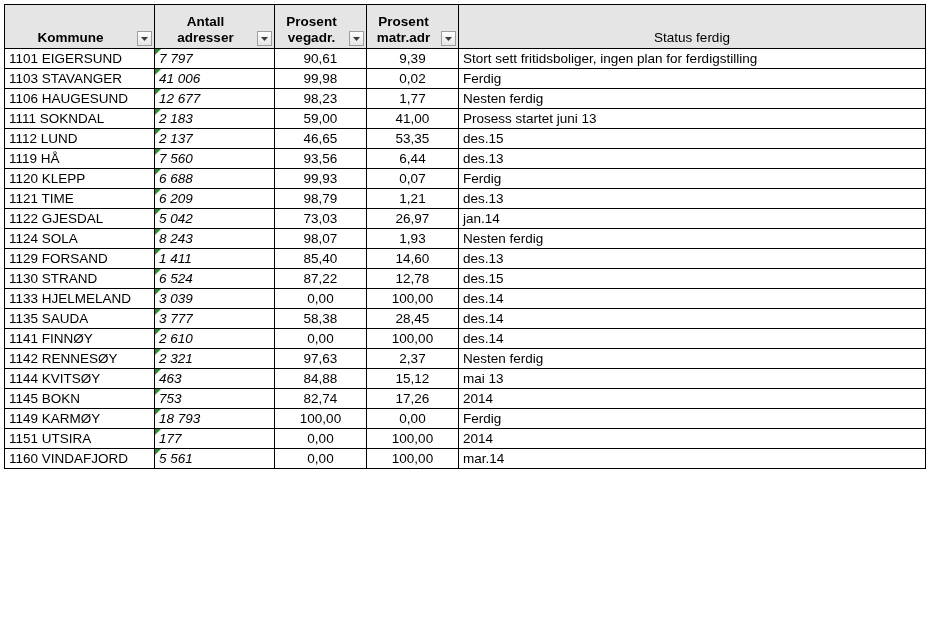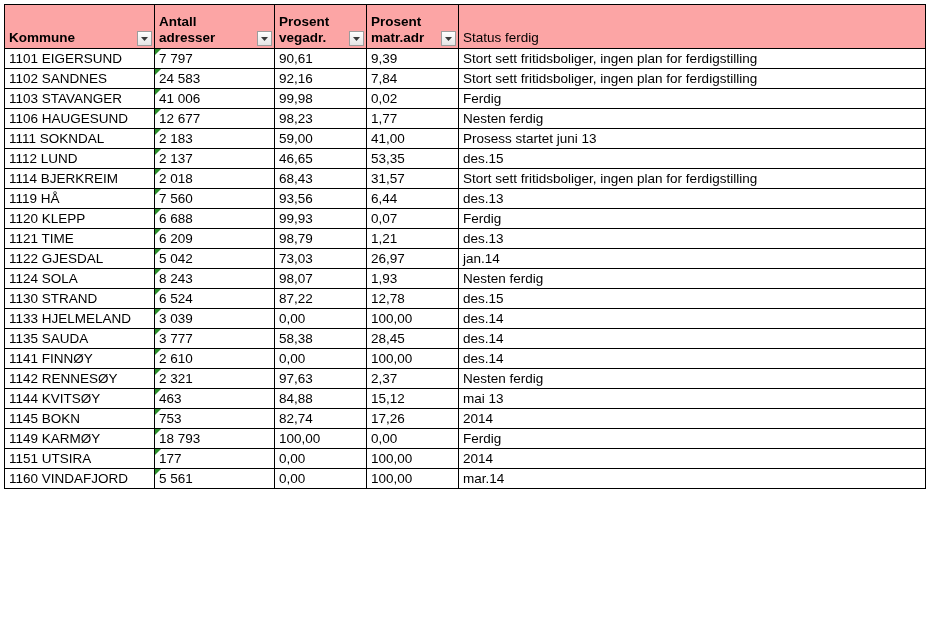--- a/index.html
+++ b/index.html
@@ -20,36 +20,36 @@
     padding: 2px 4px 2px 4px;
     height: 20px;
     border: 1px solid #000;
     border-top: none;
     vertical-align: bottom;
     box-sizing: border-box;
     white-space: nowrap;
     overflow: hidden;
   }
   thead th {
-    background: #fca5a5;
+    background: #e5e5e5;
     font-weight: bold;
-    text-align: left;
+    text-align: center;
     border-top: 1px solid #000;
     height: 44px;
     vertical-align: bottom;
     position: relative;
   }
   
   .col-kommune   { width: 150px; }
   .col-antall    { width: 120px; }
   .col-vegadr    { width: 92px; }
   .col-matradr   { width: 92px; }
   .col-status    { width: auto; }
 
-  td.num { text-align: left; }
+  td.num { text-align: center; }
   td.txt { text-align: left; }
 
   
   .hdr-label {
     display: inline-block;
     white-space: normal;
     line-height: 1.18;
     padding-right: 18px;
   }
   .nofilter .hdr-label { padding-right: 0; }
@@ -67,20 +67,21 @@
     align-items: center;
     justify-content: center;
     box-sizing: border-box;
     cursor: pointer;
   }
   .filter-btn svg { display:block; }
 
   
   .ind {
     position: relative;
+    font-style: italic;
   }
   .ind::before {
     content: "";
     position: absolute;
     left: 0;
     top: 0;
     width: 0;
     height: 0;
     border-top: 6px solid #2a8f2a;
     border-right: 6px solid transparent;
@@ -138,27 +139,20 @@
   </thead>
   <tbody id="tbody">
       <tr>
         <td class="txt">1101 EIGERSUND</td>
         <td class="txt ind">7 797</td>
         <td class="num">90,61</td>
         <td class="num">9,39</td>
         <td class="txt">Stort sett fritidsboliger, ingen plan for ferdigstilling</td>
       </tr>
       <tr>
-        <td class="txt">1102 SANDNES</td>
-        <td class="txt ind">24 583</td>
-        <td class="num">92,16</td>
-        <td class="num">7,84</td>
-        <td class="txt">Stort sett fritidsboliger, ingen plan for ferdigstilling</td>
-      </tr>
-      <tr>
         <td class="txt">1103 STAVANGER</td>
         <td class="txt ind">41 006</td>
         <td class="num">99,98</td>
         <td class="num">0,02</td>
         <td class="txt">Ferdig</td>
       </tr>
       <tr>
         <td class="txt">1106 HAUGESUND</td>
         <td class="txt ind">12 677</td>
         <td class="num">98,23</td>
@@ -173,27 +167,20 @@
         <td class="txt">Prosess startet juni 13</td>
       </tr>
       <tr>
         <td class="txt">1112 LUND</td>
         <td class="txt ind">2 137</td>
         <td class="num">46,65</td>
         <td class="num">53,35</td>
         <td class="txt">des.15</td>
       </tr>
       <tr>
-        <td class="txt">1114 BJERKREIM</td>
-        <td class="txt ind">2 018</td>
-        <td class="num">68,43</td>
-        <td class="num">31,57</td>
-        <td class="txt">Stort sett fritidsboliger, ingen plan for ferdigstilling</td>
-      </tr>
-      <tr>
         <td class="txt">1119 HÅ</td>
         <td class="txt ind">7 560</td>
         <td class="num">93,56</td>
         <td class="num">6,44</td>
         <td class="txt">des.13</td>
       </tr>
       <tr>
         <td class="txt">1120 KLEPP</td>
         <td class="txt ind">6 688</td>
         <td class="num">99,93</td>
@@ -215,20 +202,27 @@
         <td class="txt">jan.14</td>
       </tr>
       <tr>
         <td class="txt">1124 SOLA</td>
         <td class="txt ind">8 243</td>
         <td class="num">98,07</td>
         <td class="num">1,93</td>
         <td class="txt">Nesten ferdig</td>
       </tr>
       <tr>
+        <td class="txt">1129 FORSAND</td>
+        <td class="txt ind">1 411</td>
+        <td class="num">85,40</td>
+        <td class="num">14,60</td>
+        <td class="txt">des.13</td>
+      </tr>
+      <tr>
         <td class="txt">1130 STRAND</td>
         <td class="txt ind">6 524</td>
         <td class="num">87,22</td>
         <td class="num">12,78</td>
         <td class="txt">des.15</td>
       </tr>
       <tr>
         <td class="txt">1133 HJELMELAND</td>
         <td class="txt ind">3 039</td>
         <td class="num">0,00</td>

